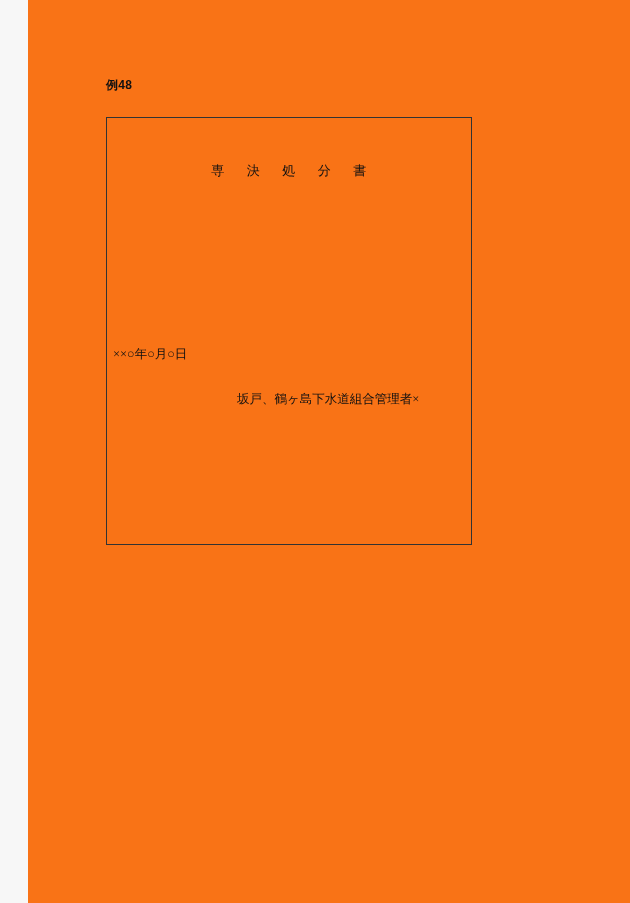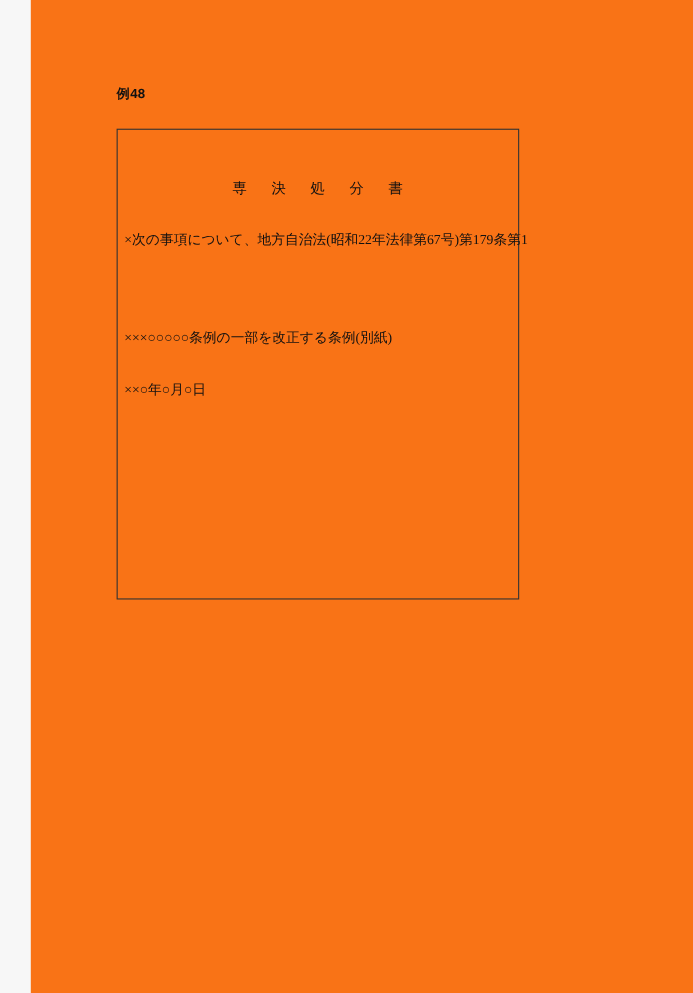--- a/index.html
+++ b/index.html
@@ -93,24 +93,23 @@
 
   <div class="example-label">例48</div>
 
   <div class="doc-box">
     <div class="doc-inner">
 
       <div class="doc-title">
         <span class="ch">専</span><span class="ch">決</span><span class="ch">処</span><span class="ch">分</span><span class="ch">書</span>
       </div>
 
-      <div class="body-line line-1">×次の事項について、地方自治法(昭和22年法律第67号)第179条第1</div>
 
 
-      <div class="body-line line-3">×××○○○○○条例の一部を改正する条例(別紙)</div>
 
       <div class="body-line line-4">××○年○月○日</div>
 
+      <div class="signature">坂戸、鶴ヶ島下水道組合管理者×</div>
 
     </div>
   </div>
 
 </div>
 
 </body></html>

